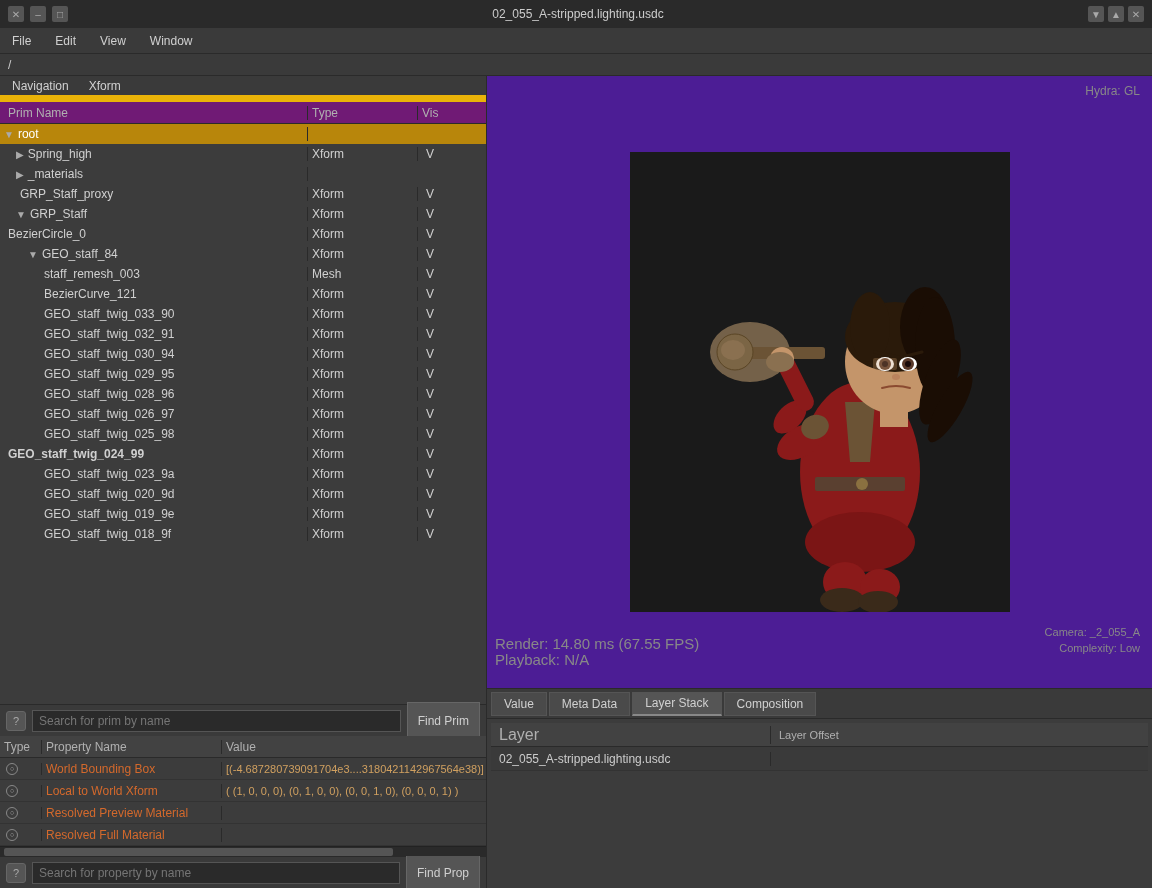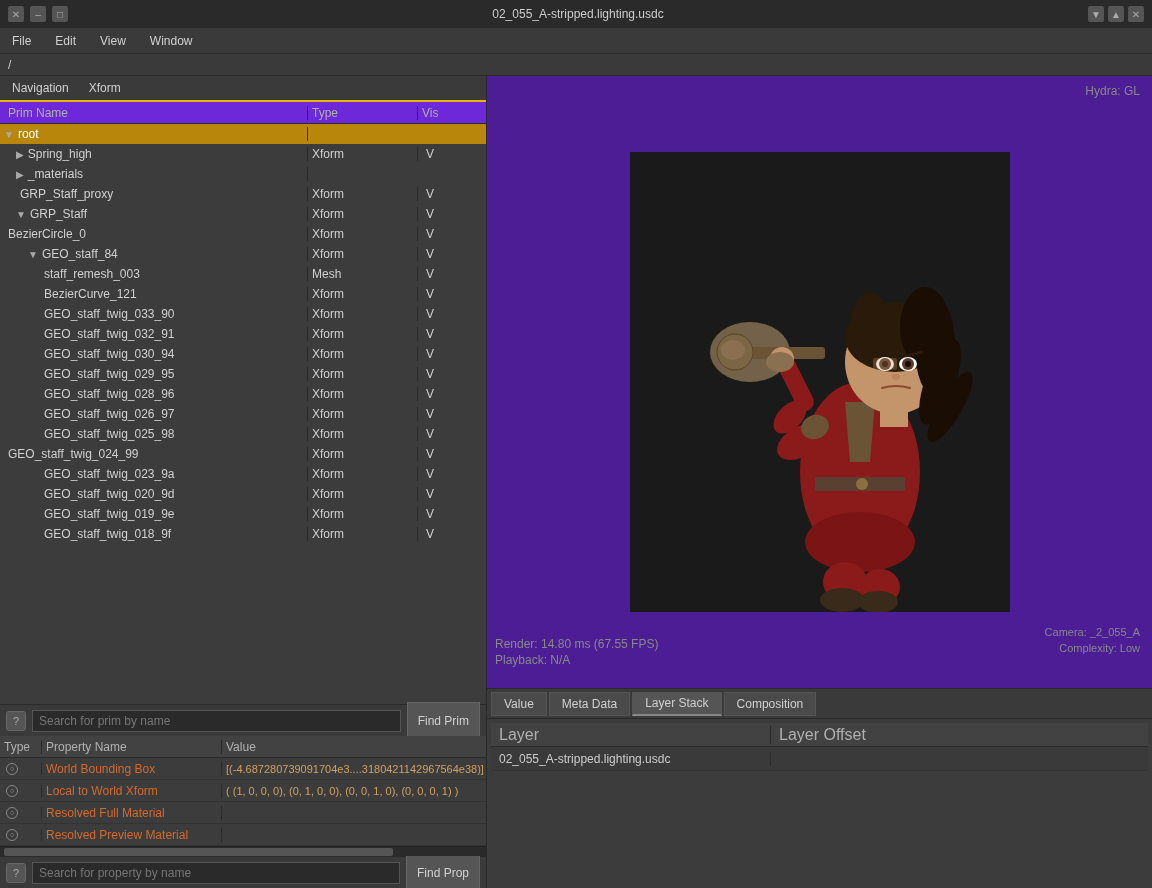--- a/index.html
+++ b/index.html
@@ -80,33 +80,33 @@
     }
 
     
     #nav-tabs {
       height: 26px;
       background: #3a3a3a;
       display: flex;
       align-items: center;
       padding: 0 8px;
       gap: 12px;
-      border-bottom: 2px solid #eab308;
+      border-bottom: 7px solid #eab308;
     }
     .nav-tab {
       color: #d0d0d0;
       font-size: 12px;
       cursor: pointer;
       padding: 2px 4px;
     }
 
     
     #prim-tree-header {
       display: flex;
-      background: #6d28d9;
+      background: #701a75;
       border-bottom: 1px solid #2a2a2a;
       height: 22px;
       align-items: center;
     }
     .tree-col-name {
       width: 308px;
       padding-left: 8px;
       font-size: 12px;
       color: #b0b0b0;
       border-right: 1px solid #2a2a2a;
@@ -306,21 +306,21 @@
       color: #888;
       font-size: 12px;
     }
 
     
     #render-info {
       position: absolute;
       bottom: 20px;
       left: 8px;
       color: #888;
-      font-size: 12px;
+      font-size: 15px;
       line-height: 16px;
     }
     #camera-info {
       position: absolute;
       bottom: 32px;
       right: 12px;
       color: #888;
       font-size: 11px;
       line-height: 16px;
       text-align: right;
@@ -366,21 +366,21 @@
       padding: 4px;
     }
     #layer-stack-header {
       display: flex;
       height: 24px;
       background: #424242;
       align-items: center;
       border-bottom: 1px solid #2a2a2a;
     }
     .ls-col-layer { width: 280px; padding-left: 8px; font-size: 16px; color: #b0b0b0; border-right: 1px solid #2a2a2a; }
-    .ls-col-offset { flex: 1; padding-left: 8px; font-size: 16px; color: #b0b0b0; }
+    .ls-col-offset { flex: 1; padding-left: 8px; font-size: 11px; color: #b0b0b0; }
     .ls-row {
       display: flex;
       height: 24px;
       align-items: center;
       background: #3a3a3a;
       border-bottom: 1px solid #333;
     }
     .ls-cell-layer { width: 280px; padding-left: 8px; font-size: 12px; color: #ccc; border-right: 1px solid #2a2a2a; }
     .ls-cell-offset { flex: 1; padding-left: 8px; font-size: 12px; color: #ccc; }
 
@@ -557,21 +557,21 @@
     </div>
         <div class="tree-row">
       <div class="tree-cell-name" style="padding-left:40px;">
         <span class="expand-arrow"></span>
         <span>GEO_staff_twig_025_98</span>
       </div>
       <div class="tree-cell-type">Xform</div>
       <div class="tree-cell-vis">V</div>
     </div>
         <div class="tree-row">
-      <div class="tree-cell-name" style="">
+      <div class="tree-cell-name" style="font-weight:bold;">
         <span class="expand-arrow"></span>
         <span>GEO_staff_twig_024_99</span>
       </div>
       <div class="tree-cell-type">Xform</div>
       <div class="tree-cell-vis">V</div>
     </div>
         <div class="tree-row">
       <div class="tree-cell-name" style="padding-left:40px;">
         <span class="expand-arrow"></span>
         <span>GEO_staff_twig_023_9a</span>
@@ -630,28 +630,28 @@
       <div class="prop-cell-type">
         <span class="prop-icon">○</span>
       </div>
       <div class="prop-cell-name">Local to World Xform</div>
       <div class="prop-cell-value">( (1, 0, 0, 0), (0, 1, 0, 0), (0, 0, 1, 0), (0, 0, 0, 1) )</div>
     </div>
         <div class="prop-row">
       <div class="prop-cell-type">
         <span class="prop-icon">○</span>
       </div>
-      <div class="prop-cell-name">Resolved Full Material</div>
+      <div class="prop-cell-name">Resolved Preview Material</div>
       <div class="prop-cell-value"><unbound></unbound></div>
     </div>
         <div class="prop-row">
       <div class="prop-cell-type">
         <span class="prop-icon">○</span>
       </div>
-      <div class="prop-cell-name">Resolved Preview Material</div>
+      <div class="prop-cell-name">Resolved Full Material</div>
       <div class="prop-cell-value"><unbound></unbound></div>
     </div>
       </div>
 
     <div id="prop-scrollbar">
       <div id="prop-scrollbar-thumb"></div>
     </div>
 
     <div id="prop-search">
       <div class="help-btn">?</div>

